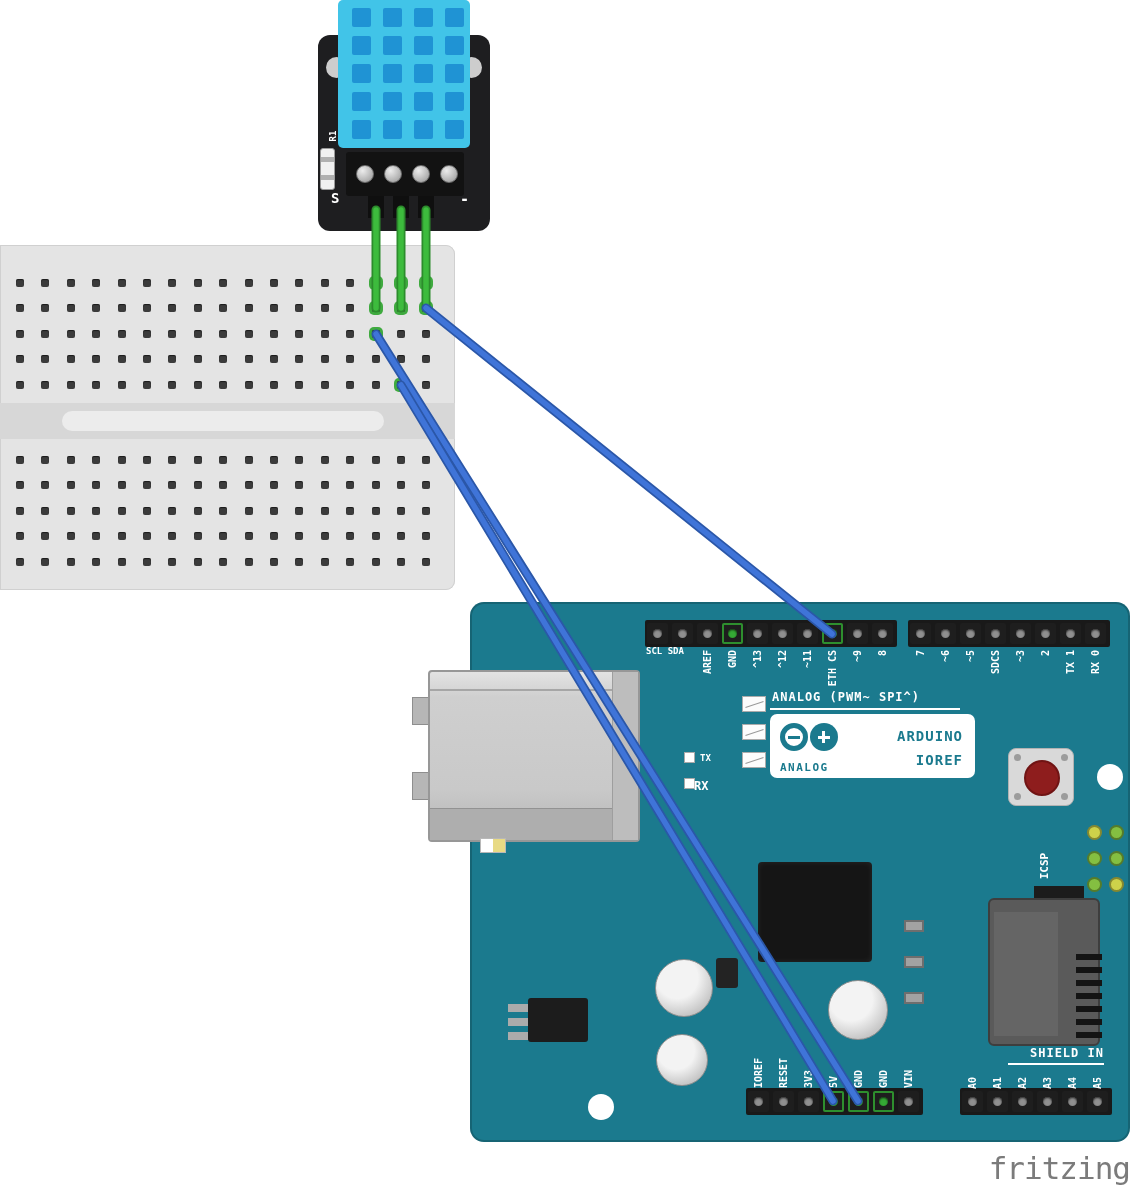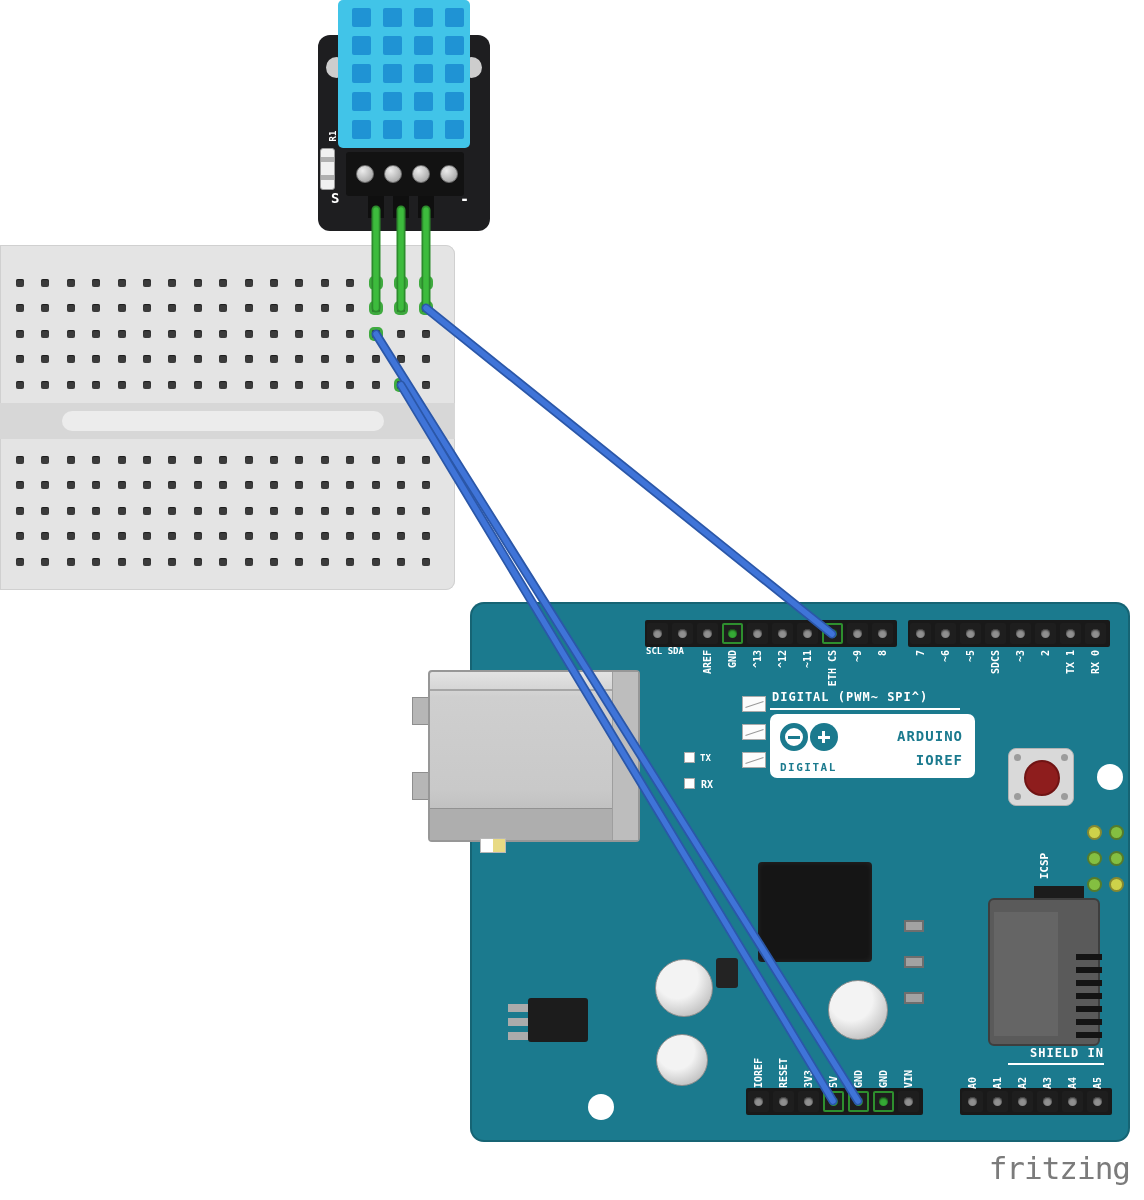--- a/index.html
+++ b/index.html
@@ -360,40 +360,40 @@
         </div>
         <div class="a pin" style="left: 102px;">
           <div class="a pin-hole"></div>
         </div>
         <div class="a pin" style="left: 127px;">
           <div class="a pin-hole"></div>
         </div>
       </div>
 
     <div class="a" style="left:176px;top:44px;color:#fff;font-size:9px;font-weight:bold">SCL SDA</div>
-    <div class="a" style="left:302px;top:88px;color:#fff;font-size:12px;font-weight:bold;letter-spacing:1px">DIGITAL (PWM~ SPI^)</div>
+    <div class="a" style="left:302px;top:88px;color:#fff;font-size:12px;font-weight:bold;letter-spacing:1px">ANALOG (PWM~ SPI^)</div>
     <div class="a" style="left:300px;top:106px;width:190px;height:2px;background:#fff"></div>
 
     <div class="a" style="left:300px;top:112px;width:205px;height:64px;background:#fff;border-radius:7px">
       <div class="a" style="left:10px;top:8px;width:60px;height:32px">
         <div class="a" style="left:0;top:1px;width:28px;height:28px;border:5px solid var(--board-teal);border-radius:50%"></div>
         <div class="a" style="left:8px;top:14px;width:12px;height:3px;background:var(--board-teal)"></div>
         <div class="a" style="left:30px;top:1px;width:28px;height:28px;background:var(--board-teal);border-radius:50%"></div>
         <div class="a" style="left:38px;top:14px;width:12px;height:3px;background:#fff"></div>
         <div class="a" style="left:42px;top:9px;width:3px;height:12px;background:#fff"></div>
       </div>
-      <div class="a" style="left:10px;top:47px;color:var(--board-teal);font-size:11px;font-weight:bold;letter-spacing:1.5px">DIGITAL</div>
+      <div class="a" style="left:10px;top:47px;color:var(--board-teal);font-size:11px;font-weight:bold;letter-spacing:1.5px">ANALOG</div>
       <div class="a" style="right:12px;top:14px;color:var(--board-teal);font-size:14px;font-weight:bold;letter-spacing:1px">ARDUINO</div>
       <div class="a" style="right:12px;top:38px;color:var(--board-teal);font-size:14px;font-weight:bold;letter-spacing:1px">IOREF</div>
     </div>
 
     <div class="a" style="left:214px;top:150px;width:11px;height:11px;background:#fff;border:1px solid #aaa"></div>
     <div class="a" style="left:230px;top:151px;color:#fff;font-size:9px;font-weight:bold">TX</div>
     <div class="a" style="left:214px;top:176px;width:11px;height:11px;background:#fff;border:1px solid #aaa"></div>
-    <div class="a" style="left:231px;top:177px;color:#fff;font-size:10px;font-weight:bold">RX</div>
+    <div class="a" style="left:224px;top:177px;color:#fff;font-size:12px;font-weight:bold">RX</div>
 
     <div class="a led" style="left:272px;top:94px"></div>
     <div class="a led" style="left:272px;top:122px"></div>
     <div class="a led" style="left:272px;top:150px"></div>
 
     <div class="a" style="left:538px;top:146px;width:66px;height:58px;background:#d9d9d9;border:1px solid #b2b2b2;border-radius:8px">
       <div class="a" style="left:5px;top:5px;width:7px;height:7px;background:#9c9c9c;border-radius:50%"></div>
       <div class="a" style="right:5px;top:5px;width:7px;height:7px;background:#9c9c9c;border-radius:50%"></div>
       <div class="a" style="left:5px;bottom:5px;width:7px;height:7px;background:#9c9c9c;border-radius:50%"></div>
       <div class="a" style="right:5px;bottom:5px;width:7px;height:7px;background:#9c9c9c;border-radius:50%"></div>

